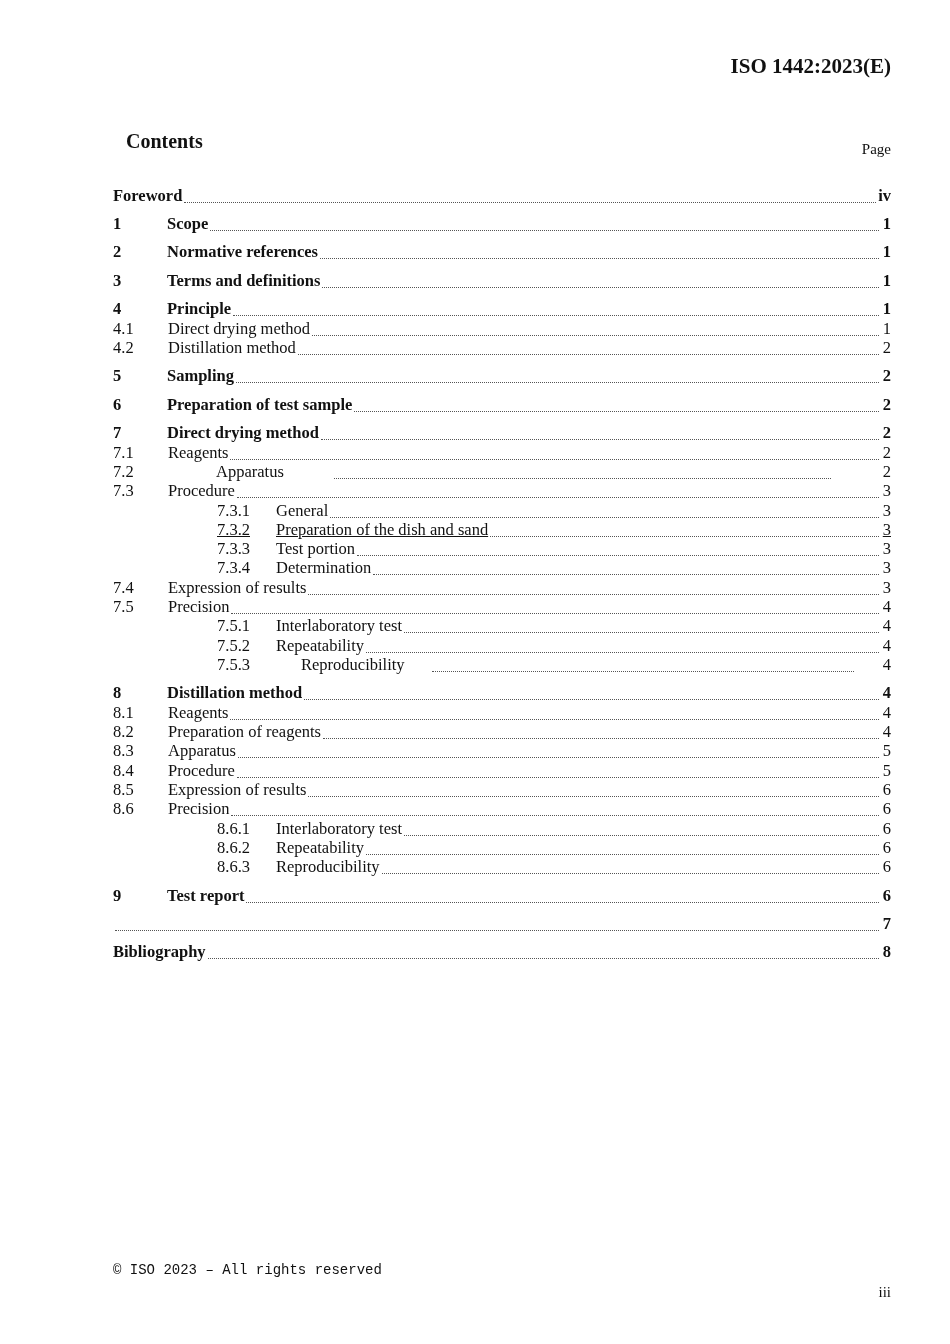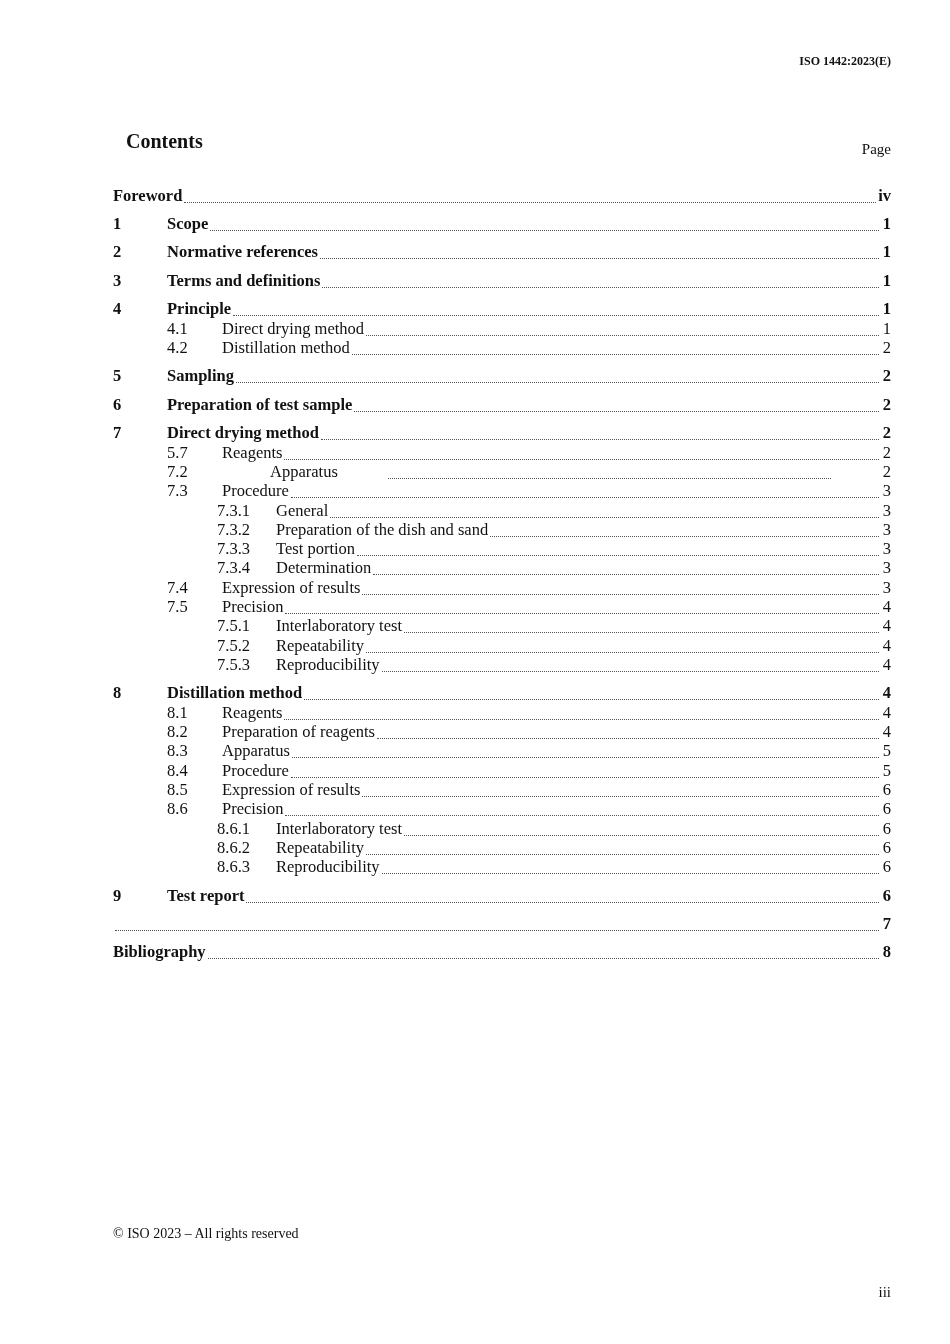--- a/index.html
+++ b/index.html
@@ -1,37 +1,37 @@
 <!DOCTYPE html>
 <html><head>
 <meta charset="utf-8">
 <style>
   html, body { margin:0; padding:0; background:#fff; }
   body { width:950px; height:1344px; position:relative; overflow:hidden;
          font-family:"DejaVu Serif","Liberation Serif",serif; color:#111; }
-  .doc-id { position:absolute; right:59px; top:54px; font-size:12px; font-weight:bold;
+  .doc-id { position:absolute; right:59px; top:54px; font-size:21px; font-weight:bold;
             font-family:"Liberation Serif","DejaVu Serif",serif; }
   .title { position:absolute; left:126px; top:130px; font-size:20px; font-weight:bold;
            font-family:"Liberation Serif","DejaVu Serif",serif; }
   .page-label { position:absolute; right:59px; top:141px; font-size:15px;
                 font-family:"Liberation Serif","DejaVu Serif",serif; }
   .toc { position:absolute; left:113px; top:0; width:778px; }
   .row { position:absolute; left:0; width:778px; height:20px; display:flex; align-items:flex-end;
          font-family:"Liberation Serif","DejaVu Serif",serif; font-size:16.5px; line-height:20px; }
   .row.lvl1 { font-weight:bold; }
   .num { display:inline-block; flex:none; }
   .lvl1 .num { width:54px; }
-  .lvl2 .num { width:55px; margin-left:54px; }
+  .lvl2 .num { width:55px; }
   .lvl3 .num { width:59px; margin-left:104px; }
   .label { flex:none; white-space:nowrap; }
   .label .normal { font-weight:normal; }
   .leader { flex:1 1 auto; border-bottom:1px dotted #555; margin:0 2px; transform:translateY(-3px); height:0; }
   .pg { flex:none; text-align:right; min-width:10px;margin-top:28px; }
-  .footer-left { position:absolute; left:113px; top:1226px; font-size:14px;
-                 font-family:Liberation Serif, serif; }
+  .footer-left { position:absolute; left:113px; top:1262px; font-size:14px;
+                 font-family:Liberation Mono, monospace; }
   .footer-right { position:absolute; right:59px; top:1284px; font-size:15px;
                   font-family:"Liberation Serif","DejaVu Serif",serif; }
 </style>
 </head>
 <body>
 
 <div class="doc-id">ISO 1442:2023(E)</div>
 <div class="title">Contents</div>
 <div class="page-label">Page</div>
 
@@ -89,21 +89,21 @@
       <span class="leader"></span>
       <span class="pg">2</span>
     </div>
     <div class="row lvl1" style="top: 423px;">
       <span class="num">7</span>
       <span class="label">Direct drying method</span>
       <span class="leader"></span>
       <span class="pg">2</span>
     </div>
     <div class="row lvl2" style="top: 443px;">
-      <span class="num">5.7</span>
+      <span class="num">7.1</span>
       <span class="label">Reagents</span>
       <span class="leader"></span>
       <span class="pg">2</span>
     </div>
     <div class="row lvl2" style="top: 462px; gap: 48px;">
       <span class="num">7.2</span>
       <span class="label">Apparatus</span>
       <span class="leader"></span>
       <span class="pg">2</span>
     </div>
@@ -112,21 +112,21 @@
       <span class="label">Procedure</span>
       <span class="leader"></span>
       <span class="pg">3</span>
     </div>
     <div class="row lvl3" style="top: 501px;">
       <span class="num">7.3.1</span>
       <span class="label">General</span>
       <span class="leader"></span>
       <span class="pg">3</span>
     </div>
-    <div class="row lvl3" style="top: 520px;">
+    <div class="row lvl3" style="top: 520px; text-decoration: underline;">
       <span class="num">7.3.2</span>
       <span class="label">Preparation of the dish and sand</span>
       <span class="leader"></span>
       <span class="pg">3</span>
     </div>
     <div class="row lvl3" style="top: 539px;">
       <span class="num">7.3.3</span>
       <span class="label">Test portion</span>
       <span class="leader"></span>
       <span class="pg">3</span>
@@ -154,21 +154,21 @@
       <span class="label">Interlaboratory test</span>
       <span class="leader"></span>
       <span class="pg">4</span>
     </div>
     <div class="row lvl3" style="top: 636px;">
       <span class="num">7.5.2</span>
       <span class="label">Repeatability</span>
       <span class="leader"></span>
       <span class="pg">4</span>
     </div>
-    <div class="row lvl3" style="top: 655px;">
+    <div class="row lvl3" style="top: 655px; gap: 25px;">
       <span class="num">7.5.3</span>
       <span class="label">Reproducibility</span>
       <span class="leader"></span>
       <span class="pg">4</span>
     </div>
     <div class="row lvl1" style="top: 683px;">
       <span class="num">8</span>
       <span class="label">Distillation method</span>
       <span class="leader"></span>
       <span class="pg">4</span>

